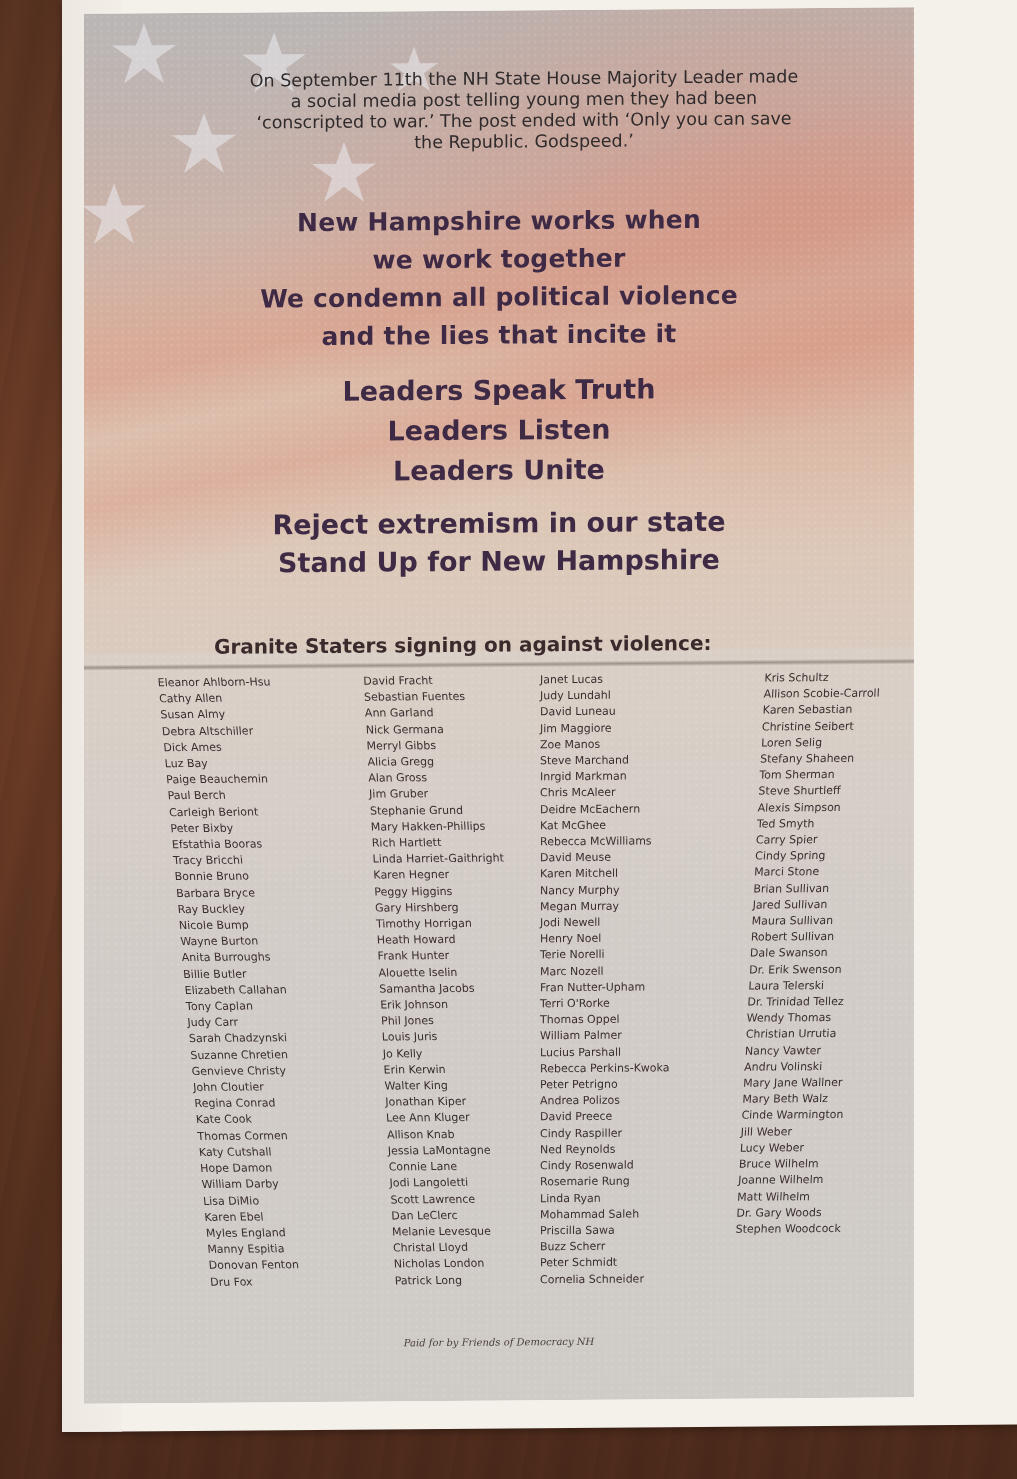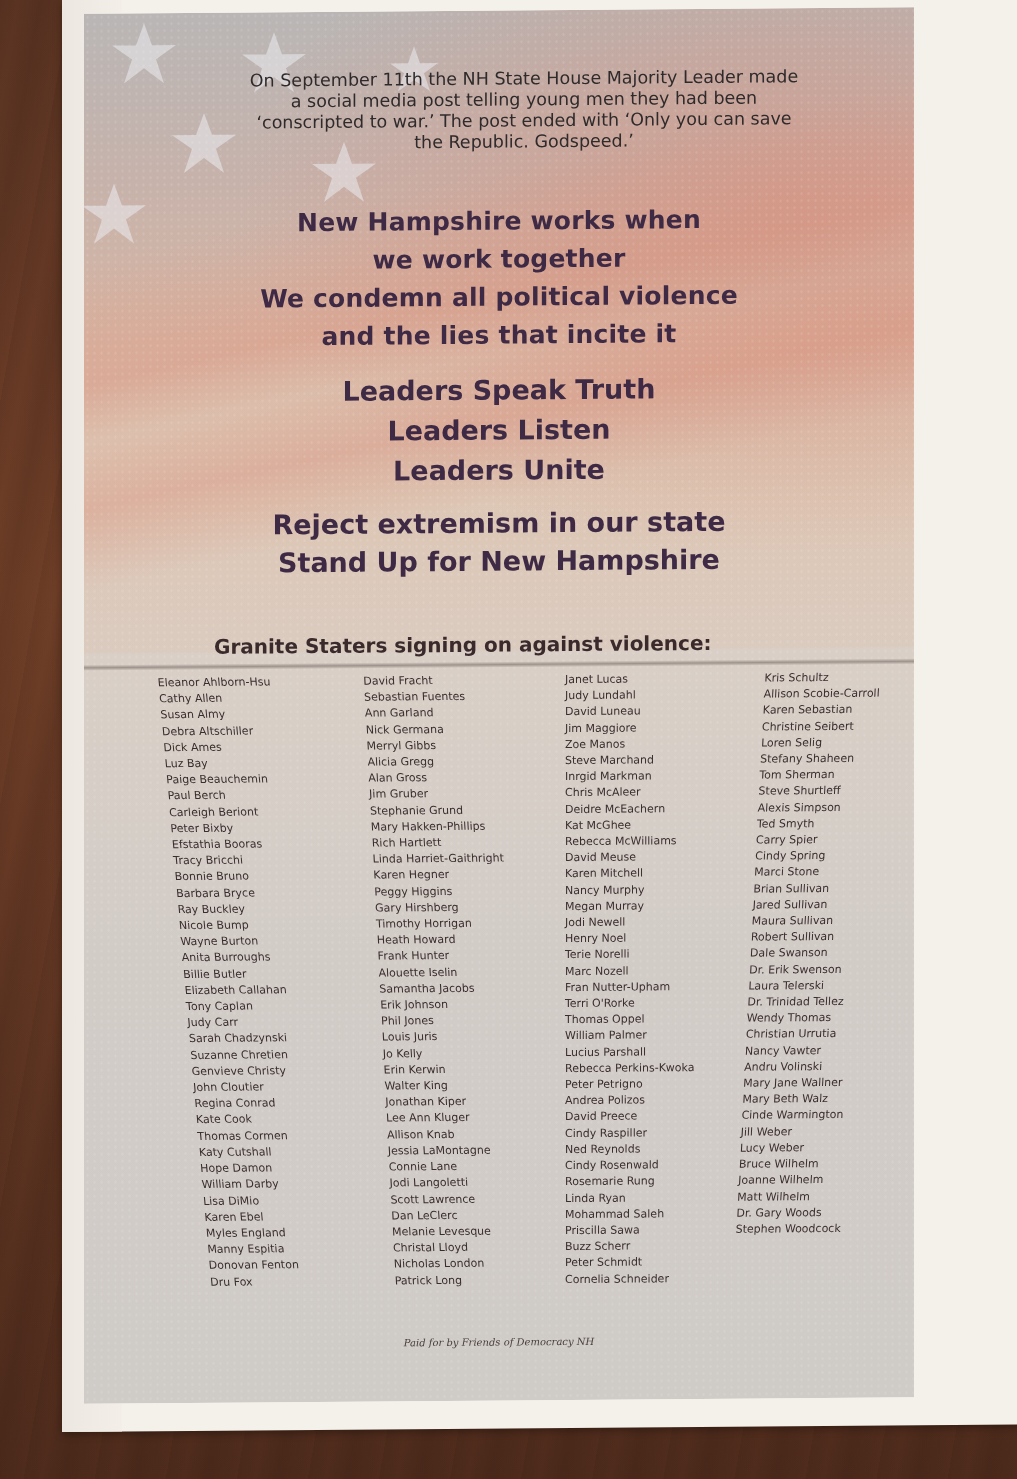--- a/index.html
+++ b/index.html
@@ -69,21 +69,21 @@
     font-size: 20px; font-weight: bold; color: #3a2a2c;
     font-family: "DejaVu Sans", sans-serif;
   }
   .names { position: absolute; top: 662px; }
   .names div {
     font-family: "DejaVu Sans", sans-serif;
     font-size: 11px; line-height: 16.2px; color: #3a2d2e; white-space: nowrap;
   }
   .col1 { left: 100px; transform: skewX(5deg); }
   .col2 { left: 295px; transform: skewX(3deg); }
-  .col3 { left: 481px; }
+  .col3 { left: 456px; }
   .col4 { left: 666px; transform: skewX(-3deg); }
   .paid {
     position: absolute; left: 0; width: 100%; top: 1326px; text-align: center;
     font-family: "DejaVu Serif", serif; font-style: italic; font-size: 10px; color: #4a3f3a;
   }
 </style>
 </head>
 <body>
 
 <div class="paper">

